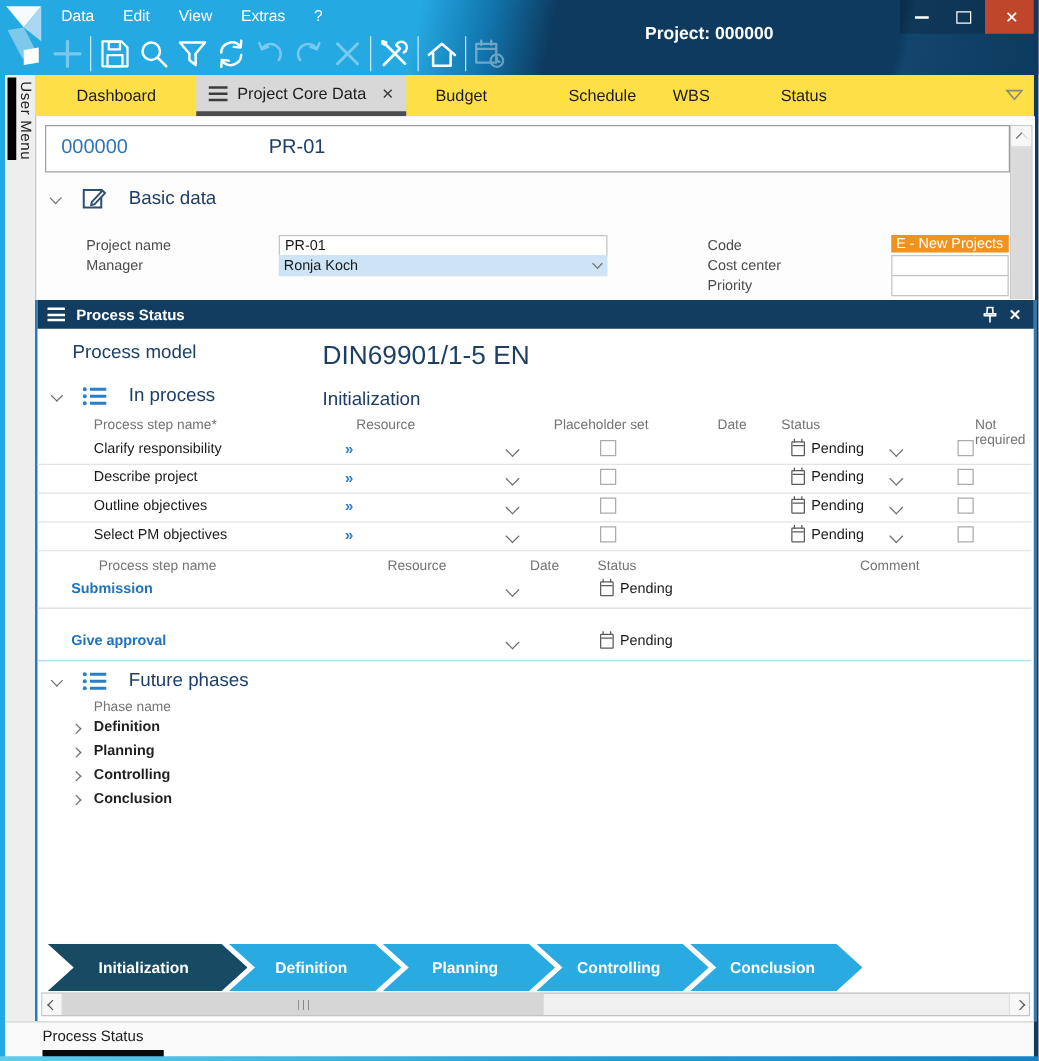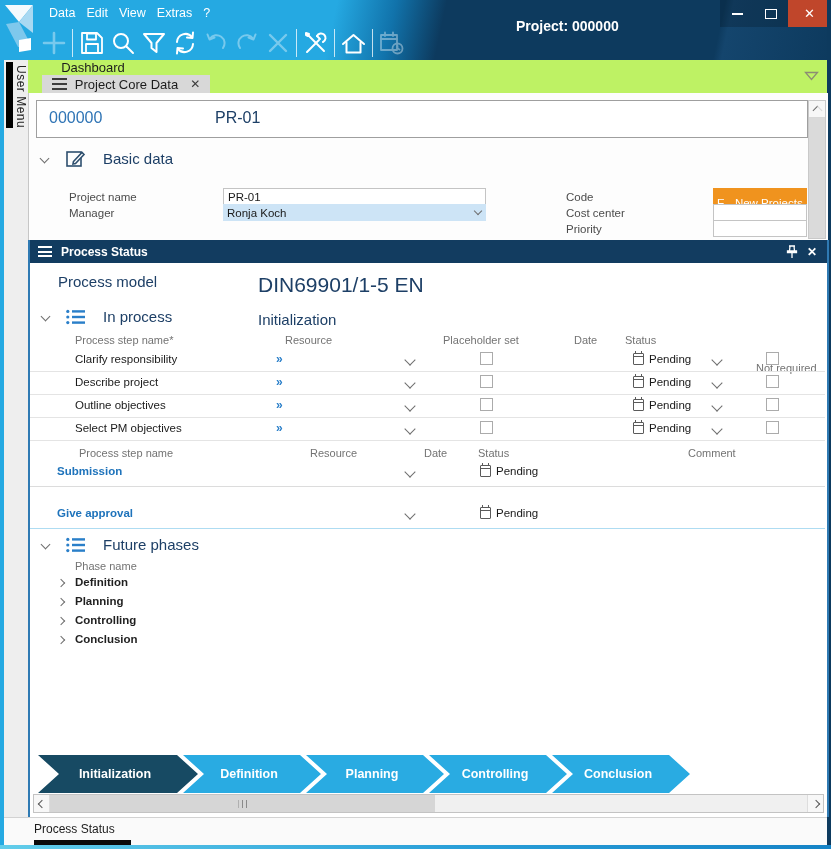--- a/index.html
+++ b/index.html
@@ -8,41 +8,41 @@
 
   
   .edge-left{position:absolute;left:0;top:0;width:4px;height:849px;background:#25a9e2;}
   .edge-right{position:absolute;right:0;top:0;width:4px;height:849px;background:#0d3a5e;}
   .edge-bottom{position:absolute;left:0;bottom:0;width:831px;height:4px;background:linear-gradient(90deg,#62cdea 0%,#2a9fd8 55%,#1583c6 100%);z-index:60;}
 
   
   .titlebar{position:absolute;left:0;top:0;width:831px;height:60px;
     background:linear-gradient(102deg,#25a9e2 0%,#25a9e2 40%,#1173ab 47%,#0d3a5e 53%,#0d3a5e 86%,#14456d 87%,#0d3a5e 100%);}
   .logo{position:absolute;left:2px;top:2px;}
-  .menus{position:absolute;left:44px;top:5px;display:flex;gap:1px;}
+  .menus{position:absolute;left:44px;top:5px;display:flex;gap:13px;}
   .menus span{color:#fff;font-size:12.5px;padding:1px 5px;cursor:default;}
   .wintitle{position:absolute;left:516px;top:18px;color:#fff;font-size:14px;font-weight:bold;}
   .winbtns{position:absolute;right:0;top:0;display:flex;height:27px;}
   .wbtn{width:34px;height:27px;display:flex;align-items:center;justify-content:center;background:rgba(0,0,0,0.18);}
   .wbtn.close{width:43px;background:#c0462b;color:#fff;font-size:13px;}
   .min-glyph{width:11px;height:2px;background:#fff;}
   .max-glyph{width:10px;height:8px;border:1.6px solid #fff;}
   .toolbar{position:absolute;left:38px;top:27px;display:flex;align-items:center;height:32px;}
   .tbtn{width:31px;height:31px;display:flex;align-items:center;justify-content:center;}
   .tbtn svg{stroke:#fff;fill:none;stroke-width:1.8;stroke-linecap:round;stroke-linejoin:round;}
   .tbtn.dis svg{opacity:.38;}
   .tsep{width:1px;height:28px;background:rgba(255,255,255,.75);margin:0 3px;}
 
   
   .usermenu{position:absolute;left:4px;top:60px;width:24px;height:785px;background:#eeeeee;}
   .usermenu .blackbar{position:absolute;left:2px;top:2px;width:7px;height:66px;background:#000;}
   .usermenu .umlabel{position:absolute;left:10px;top:5px;writing-mode:vertical-rl;font-size:12px;color:#222;letter-spacing:.5px;}
 
   
-  .tabbar{position:absolute;left:28px;top:60px;width:799px;height:33px;background:#bef264;display:flex;align-items:stretch;flex-direction:column;}
+  .tabbar{position:absolute;left:28px;top:60px;width:799px;height:33px;background:#fde047;display:flex;align-items:stretch;}
   .tab{display:flex;align-items:center;justify-content:center;font-size:13px;color:#1c1c1c;cursor:default;}
   .tab.t0{width:100px;margin-left:15px;}
   .tab.active{width:168px;margin-left:14px;background:#d8d8d8;border-bottom:4px solid #4c4c4c;gap:8px;}
   .tab.t2{width:88px;}
   .tab.t3{width:96px;justify-content:flex-end;}
   .tab.t4{width:88px;}
   .tab.t5{width:92px;}
   .hamburger{display:inline-block;width:15px;}
   .hamburger i{display:block;height:2px;background:#3c3c3c;margin:3px 0;}
   .tabclose{color:#3c3c3c;font-size:12px;margin-left:4px;}
@@ -58,21 +58,21 @@
   .vscroll .thumb{position:absolute;left:0;top:17px;right:0;bottom:0;background:#dadada;}
   .chev{display:inline-block;width:7px;height:7px;border-right:1.6px solid #6e6e6e;border-bottom:1.6px solid #6e6e6e;transform:rotate(45deg);}
   .chev.up{transform:rotate(-135deg);width:6px;height:6px;margin-top:3px;}
   .chev.right{transform:rotate(-45deg);width:5px;height:5px;}
   .sechead{position:absolute;display:flex;align-items:center;gap:17px;}
   .sectitle{font-size:15px;color:#1d3f66;font-weight:500;}
   .flabel{position:absolute;font-size:11.5px;color:#4c4c4c;}
   .finput{position:absolute;height:17px;box-sizing:border-box;border:1px solid #c4c4c4;background:#fff;font-size:11.5px;color:#1a1a1a;padding:1px 4px;font-family:"Liberation Sans",sans-serif;}
   .fselect{position:absolute;height:17px;box-sizing:border-box;background:#cde4f6;font-size:11.5px;color:#1a1a1a;padding:1px 4px;display:flex;align-items:center;}
   .fselect .chev{position:absolute;right:5px;top:4px;width:5px;height:5px;}
-  .badge{position:absolute;height:14px;background:#f0931e;color:#fff;font-size:11.5px;padding:9px 4px;box-sizing:border-box;}
+  .badge{position:absolute;height:14px;background:#f0931e;color:#fff;font-size:11.5px;padding:1px 4px;box-sizing:border-box;}
 
   
   .panel{position:absolute;left:28px;top:240px;width:801px;height:577px;background:#fff;border-left:2px solid #2f7ab3;border-right:2px solid #2f7ab3;box-sizing:border-box;}
   .phead{position:absolute;left:0;top:0;right:0;height:23px;background:#123c60;display:flex;align-items:center;}
   .phead .hamburger i{background:#fff;height:2px;margin:2.5px 0;}
   .phead .hamburger{margin-left:8px;width:14px;}
   .ptitle{color:#fff;font-size:12px;font-weight:600;margin-left:9px;}
   .picons{position:absolute;right:10px;top:0;height:23px;display:flex;align-items:center;gap:9px;}
   .pclose{color:#fff;font-size:12px;font-weight:bold;}
   .prow-model{position:absolute;left:28px;top:33px;font-size:15px;color:#1d3f66;}
@@ -335,21 +335,21 @@
         </svg>
       <span class="sectitle">In process</span>
     </div>
     <span style="position:absolute;left:228px;top:71px;font-size:15px;color:#1d3f66;">Initialization</span>
 
     <span class="th" style="left:45px;top:94px;">Process step name*</span>
     <span class="th" style="left:255px;top:94px;">Resource</span>
     <span class="th" style="left:413px;top:94px;">Placeholder set</span>
     <span class="th" style="left:544px;top:94px;">Date</span>
     <span class="th" style="left:595px;top:94px;">Status</span>
-    <span class="th" style="left:726px;top:94px;margin-top:28px;">Not required</span>
+    <span class="th" style="left:750px;top:94px;">Not required</span>
 
     <div class="trow" style="top:108px;">
       <span class="tname">Clarify responsibility</span>
       <span class="guil">»</span>
       <span class="chev ddc" style="left:376px;"></span>
       <span class="cb" style="left:450px;"></span>
       <div class="pending" style="left:603px;">
           <span class="cal"></span>
           <span>Pending</span>
         </div>

